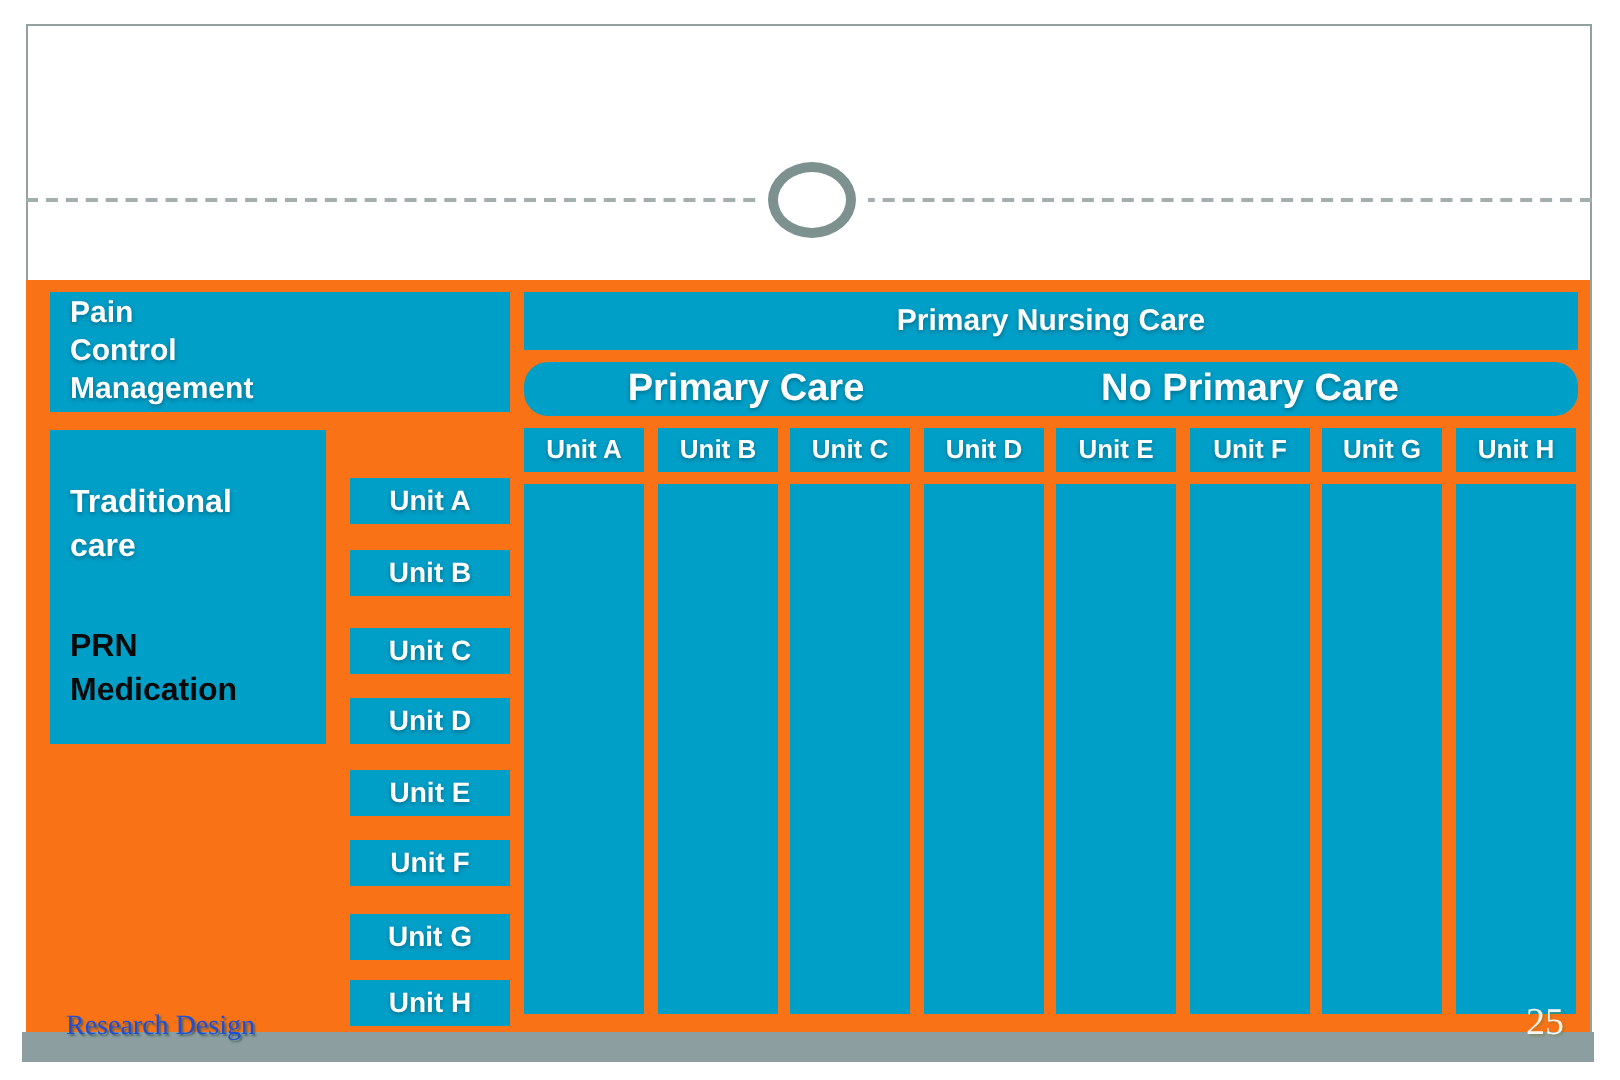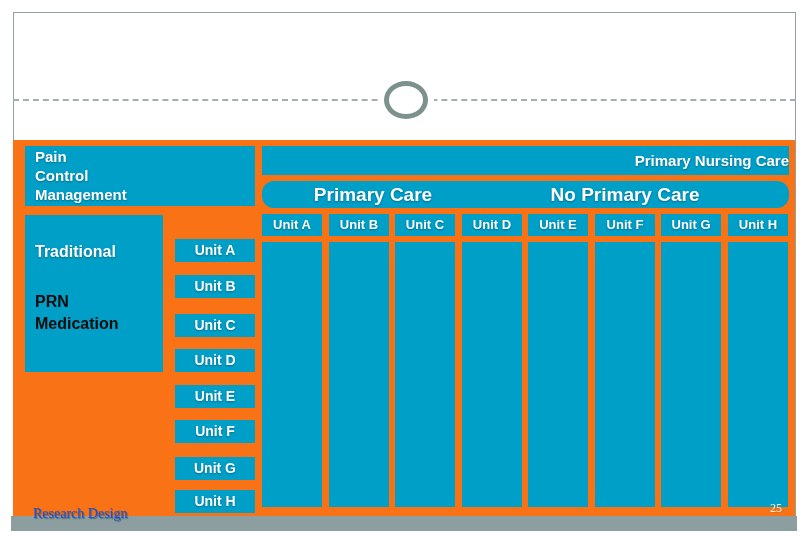--- a/index.html
+++ b/index.html
@@ -14,40 +14,40 @@
            border-top:2px dashed #a3afae;}
   .ornament{position:absolute;left:384px;top:81px;width:34px;height:28px;
             border:5px solid #7d918f;border-radius:50%;background:#ffffff;
             box-shadow:0 0 0 6px #ffffff;}
   
   .table{position:absolute;left:13px;top:140px;width:782px;height:377px;background:#f97316;}
   .cell{position:absolute;background:#009fc7;box-sizing:border-box;color:#ffffff;
         font-weight:bold;text-shadow:0 1px 2px rgba(0,50,70,.45);}
   .pain{left:12px;top:6px;width:230px;height:60px;padding:1px 0 0 10px;
         font-size:15px;line-height:19px;}
-  .pnc{left:249px;top:6px;width:527px;height:29px;text-align:right;
+  .pnc{left:249px;top:6px;width:527px;height:29px;text-align:center;
        font-size:15px;line-height:29px;}
   .care{left:249px;top:41px;width:527px;height:27px;font-size:19px;line-height:27px;border-radius:12px;}
   .care span{position:absolute;top:0;text-align:center;}
   .care .s1{left:0;width:222px;}
   .care .s2{left:238px;width:250px;}
   .uh{top:74px;width:60px;height:22px;font-size:13px;line-height:22px;text-align:center;}
   .col{position:absolute;top:102px;width:60px;height:265px;background:#009fc7;}
   .sec{left:12px;width:138px;font-size:16px;line-height:22px;padding:26px 0 0 10px;}
   .sec1{top:75px;height:157px;}
   .sec2{top:240px;height:128px;line-height:24px;padding-top:28px;}
   .dark{color:#0a0a0a;text-shadow:none;}
   .gap{height:28px;}
   .su{left:162px;width:80px;height:23px;font-size:14px;line-height:23px;text-align:center;}
   
   .bar{position:absolute;left:11px;top:516px;width:786px;height:15px;background:#8c9e9f;}
   .footer{position:absolute;left:33px;top:506px;font-family:"Liberation Serif",serif;
           font-size:14px;color:#1d4ed8;text-shadow:1px 1px 1px rgba(70,95,95,.9);}
   .page{position:absolute;right:28px;top:501px;font-family:"Liberation Serif",serif;
-        font-size:12px;color:rgba(255,255,255,.93);text-shadow:1px 1px 1px rgba(120,130,60,.5);}
+        font-size:19px;color:rgba(255,255,255,.93);text-shadow:1px 1px 1px rgba(120,130,60,.5);}
 </style>
 </head>
 <body>
 
 <div id="slide">
   <div class="frame"></div>
 
   <div class="divider"></div>
   <div class="ornament"></div>
 
@@ -79,20 +79,21 @@
     <div class="col" style="left:316px"></div>
     <div class="col" style="left:382px"></div>
     <div class="col" style="left:449px"></div>
     <div class="col" style="left:515px"></div>
     <div class="col" style="left:582px"></div>
     <div class="col" style="left:648px"></div>
     <div class="col" style="left:715px"></div>
 
     <div class="cell sec sec1">
       <div>Traditional</div>
+      <div>care</div>
       <div class="gap"></div>
       <div class="dark">PRN</div>
       <div class="dark">Medication</div>
     </div>
 
 
     <div class="cell su" style="top:99px">Unit A</div>
     <div class="cell su" style="top:135px">Unit B</div>
     <div class="cell su" style="top:174px">Unit C</div>
     <div class="cell su" style="top:209px">Unit D</div>

